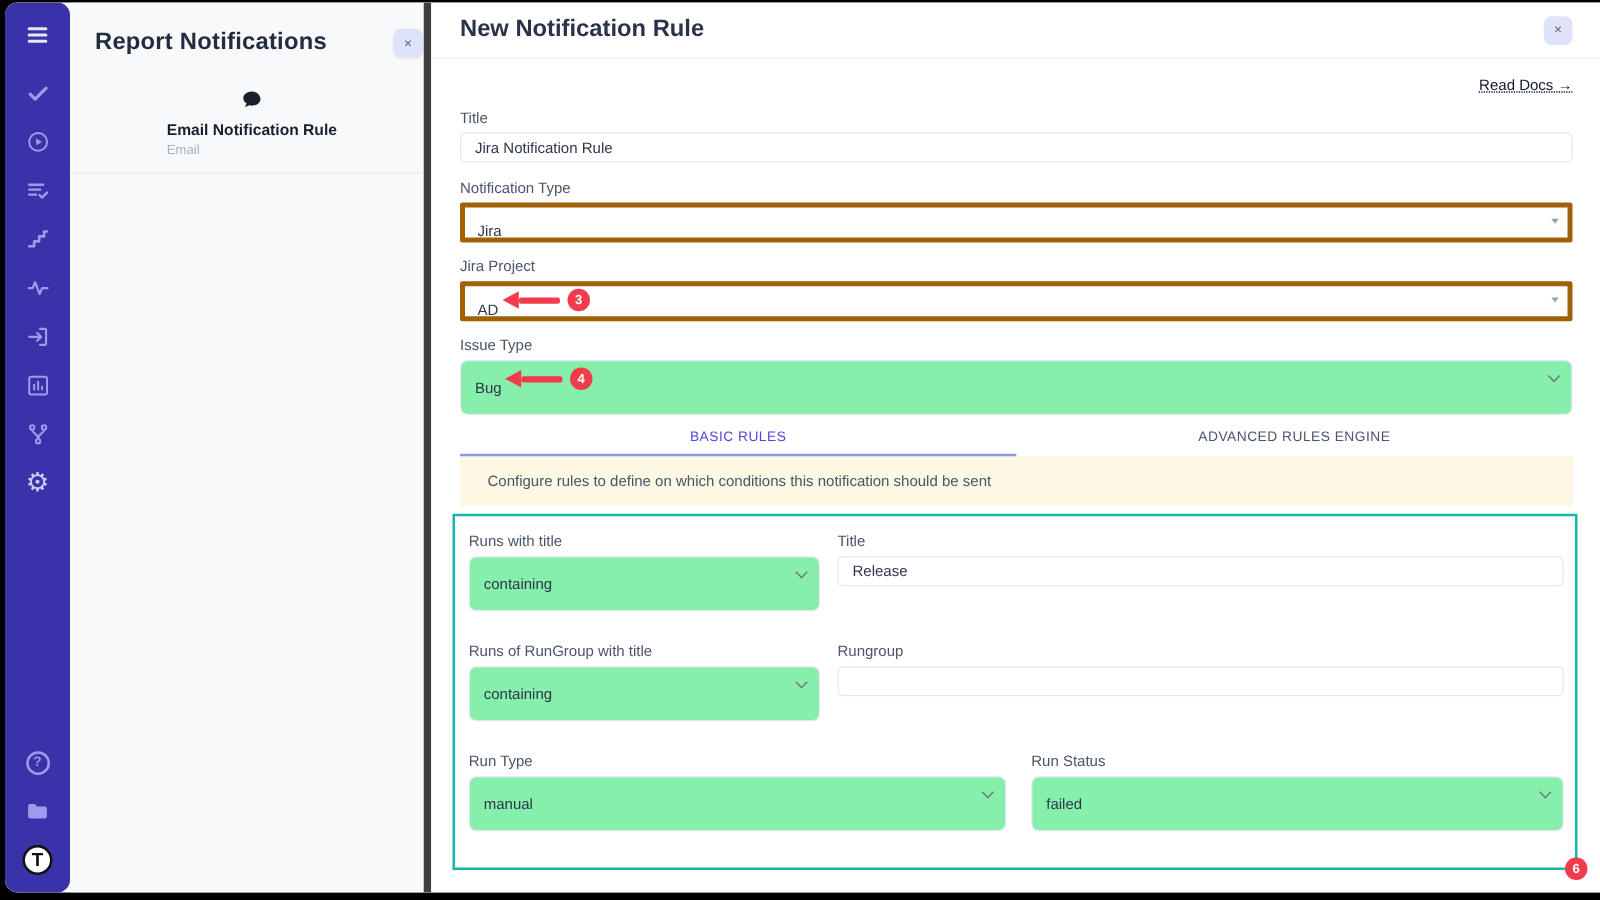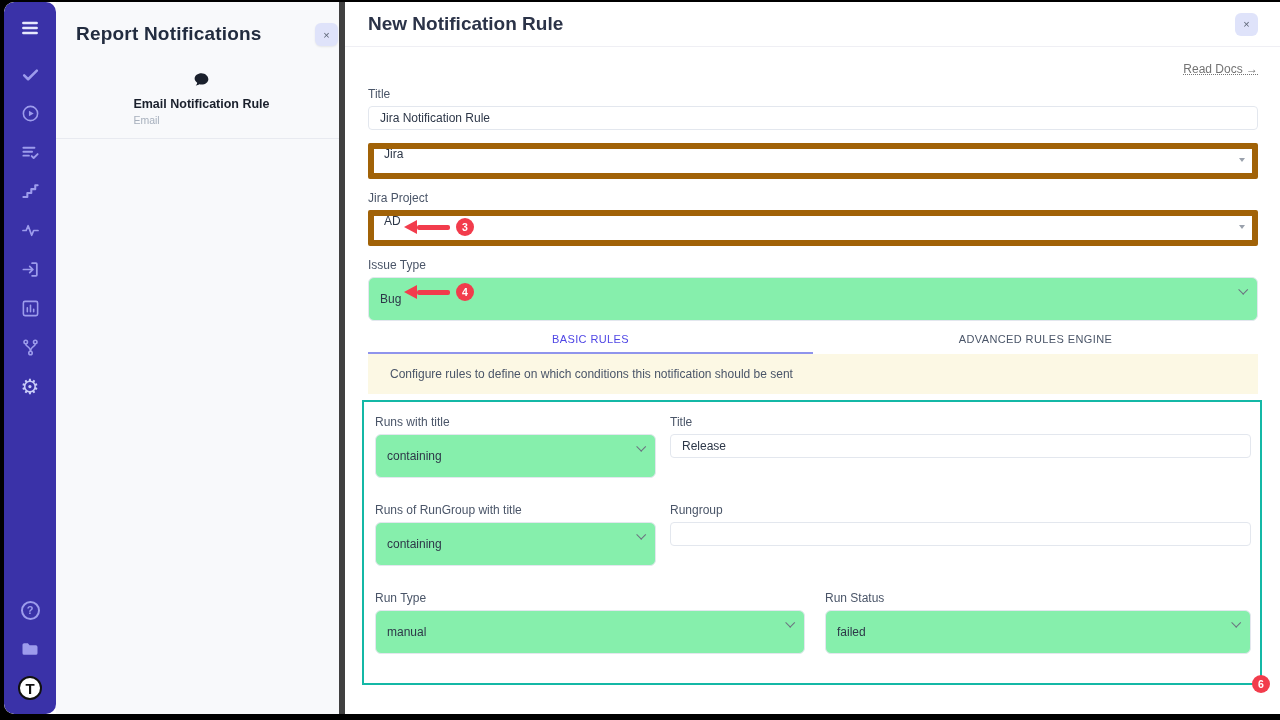--- a/index.html
+++ b/index.html
@@ -27,26 +27,26 @@
   .rule-item-sub { font-size:10.5px; color:#a7b0bd; margin-top:3px; }
 
   
   .main { flex:1; background:#fff; position:relative; display:flex; flex-direction:column; }
   .main-header { height:45px; border-bottom:1px solid #efeff4; display:flex; align-items:center; justify-content:space-between; padding:0 22px 0 23px; flex-shrink:0; }
   .main-title { font-size:19px; font-weight:bold; color:#2b3348; }
   .main-close { width:23px; height:23px; background:#dfe3fa; border:none; border-radius:6px; color:#5b6474; font-size:11px; display:flex; align-items:center; justify-content:center; cursor:pointer; }
   .main-body { padding:0 22px 0 23px; flex:1; }
 
   .read-docs-row { text-align:right; margin-top:12px; height:15px; }
-  .read-docs { font-size:12px; color:#737373; text-decoration:underline dotted; cursor:pointer; }
+  .read-docs { font-size:12px; color:#0f172a; text-decoration:underline dotted; cursor:pointer; }
 
   .f-label { font-size:12px; color:#4a5568; margin-bottom:5px; }
   .fg { margin-top:13px; }
   .text-input { width:100%; height:24px; border:1px solid #e3e7ee; border-radius:4px; font-size:12px; color:#2d3748; padding:0 11px; font-family:"Liberation Sans",sans-serif; outline:none; background:#fff; }
-  .native-select { position:relative; width:100%; height:22px; border:6px solid #a16207; border-radius:2px; background:#fff; display:flex; align-items:flex-end; padding:12px 10px; font-size:12px; color:#2d3748; cursor:pointer; }
+  .native-select { position:relative; width:100%; height:22px; border:4px solid #a16207; border-radius:2px; background:#fff; display:flex; align-items:flex-start; padding:12px 10px; font-size:12px; color:#2d3748; cursor:pointer; }
   .native-caret { position:absolute; right:7px; top:9px; width:0; height:0; border-left:3.5px solid transparent; border-right:3.5px solid transparent; border-top:4px solid #9aa1ac; }
   .soft-select { position:relative; width:100%; height:44px; border:1px solid #e3e7ee; border-radius:6px; background:#86efac; display:flex; align-items:center; padding:0 11px; font-size:12px; color:#2d3748; cursor:pointer; }
   .chevron { position:absolute; right:11px; top:9px; width:7px; height:7px; border-right:1.6px solid #6b7280; border-bottom:1.6px solid #6b7280; transform:rotate(45deg) translateY(-1px); }
 
   .checkbox-row { margin-top:25px; display:flex; align-items:center; gap:7px; position:relative; }
   .checkbox { width:11px; height:11px; border:1px solid #cbd3dd; border-radius:2px; background:#fdfdfe; cursor:pointer; flex-shrink:0; }
   .checkbox-label { font-size:12px; color:#4a5568; }
 
   .rules-head-row { margin-top:23px; display:flex; align-items:center; justify-content:space-between; }
   .rules-heading { font-size:14px; font-weight:bold; color:#2b3348; }
@@ -181,20 +181,21 @@
       <div class="read-docs-row">
         <a class="read-docs">Read Docs →</a>
       </div>
 
       <div class="fg">
         <div class="f-label">Title</div>
         <input class="text-input" type="text" value="Jira Notification Rule" style="">
       </div>
 
       <div class="fg" style="margin-top:13px;">
+        <div class="f-label">Notification Type</div>
         <div class="native-select">
           <span>Jira</span>
           <span class="native-caret"></span>
         </div>
       </div>
 
       <div class="fg" style="margin-top:12px;">
         <div class="f-label">Jira Project</div>
         <div class="native-select" style="position:relative;">
           <span>AD</span>

